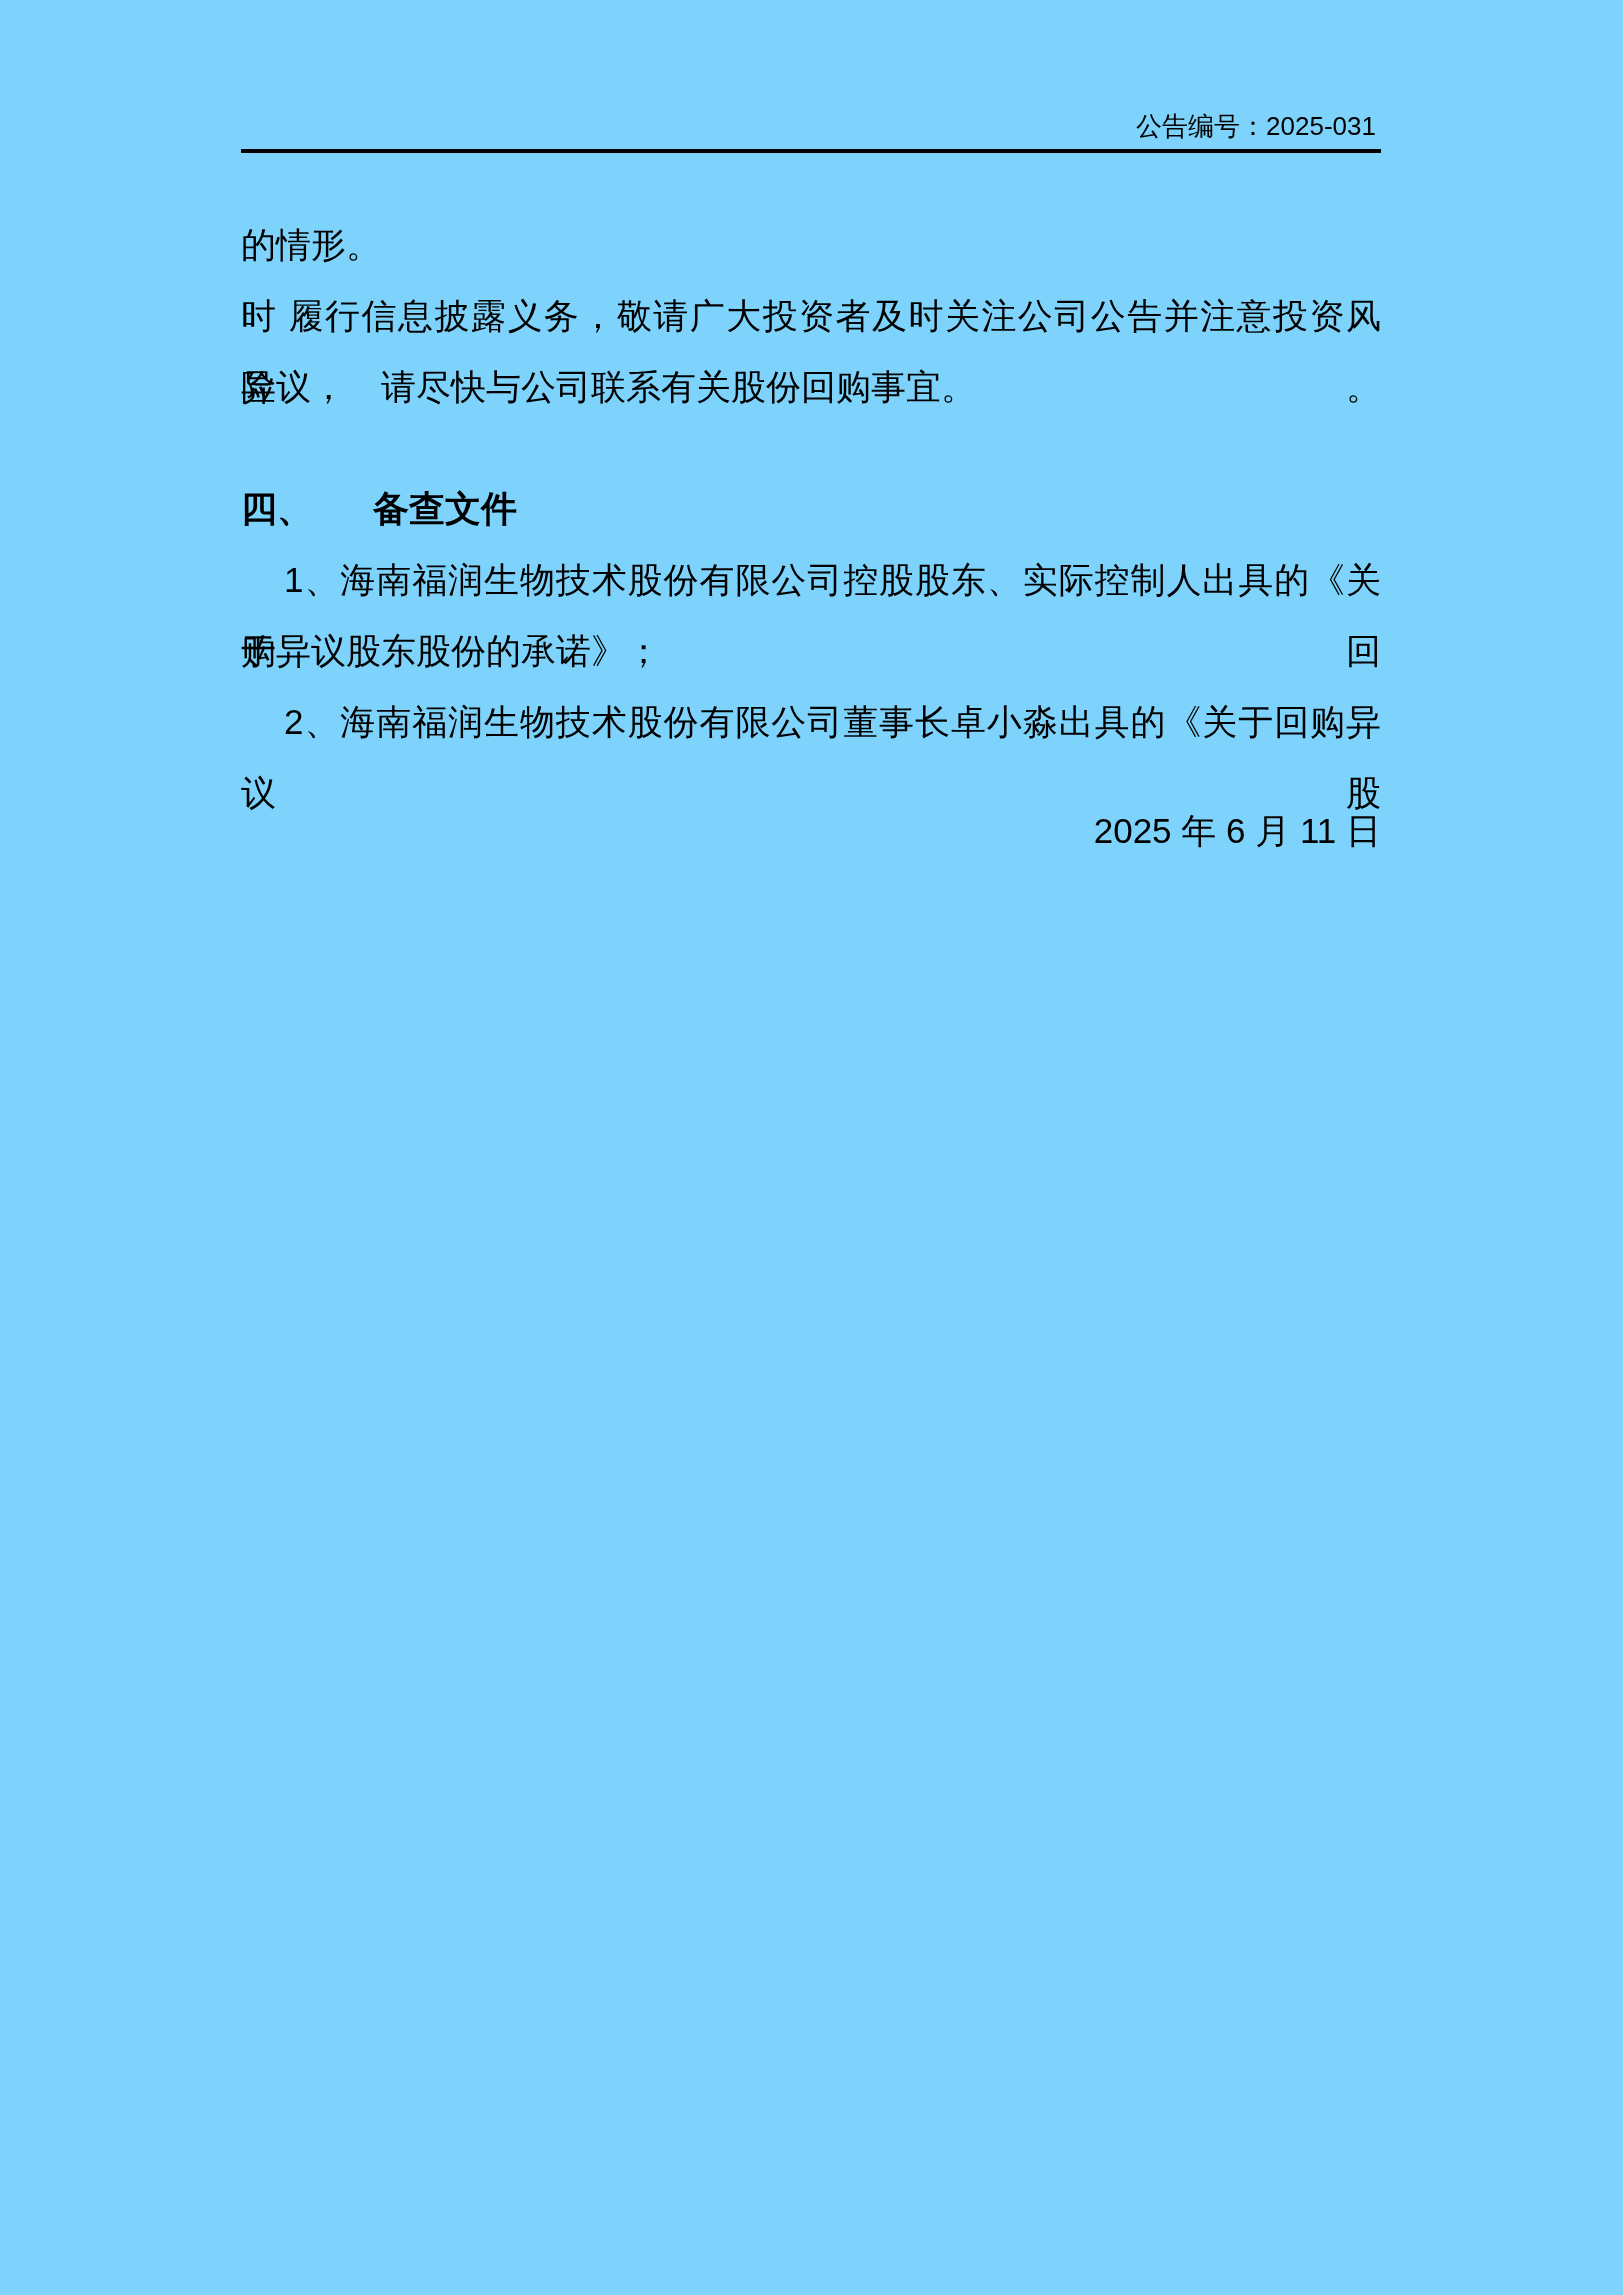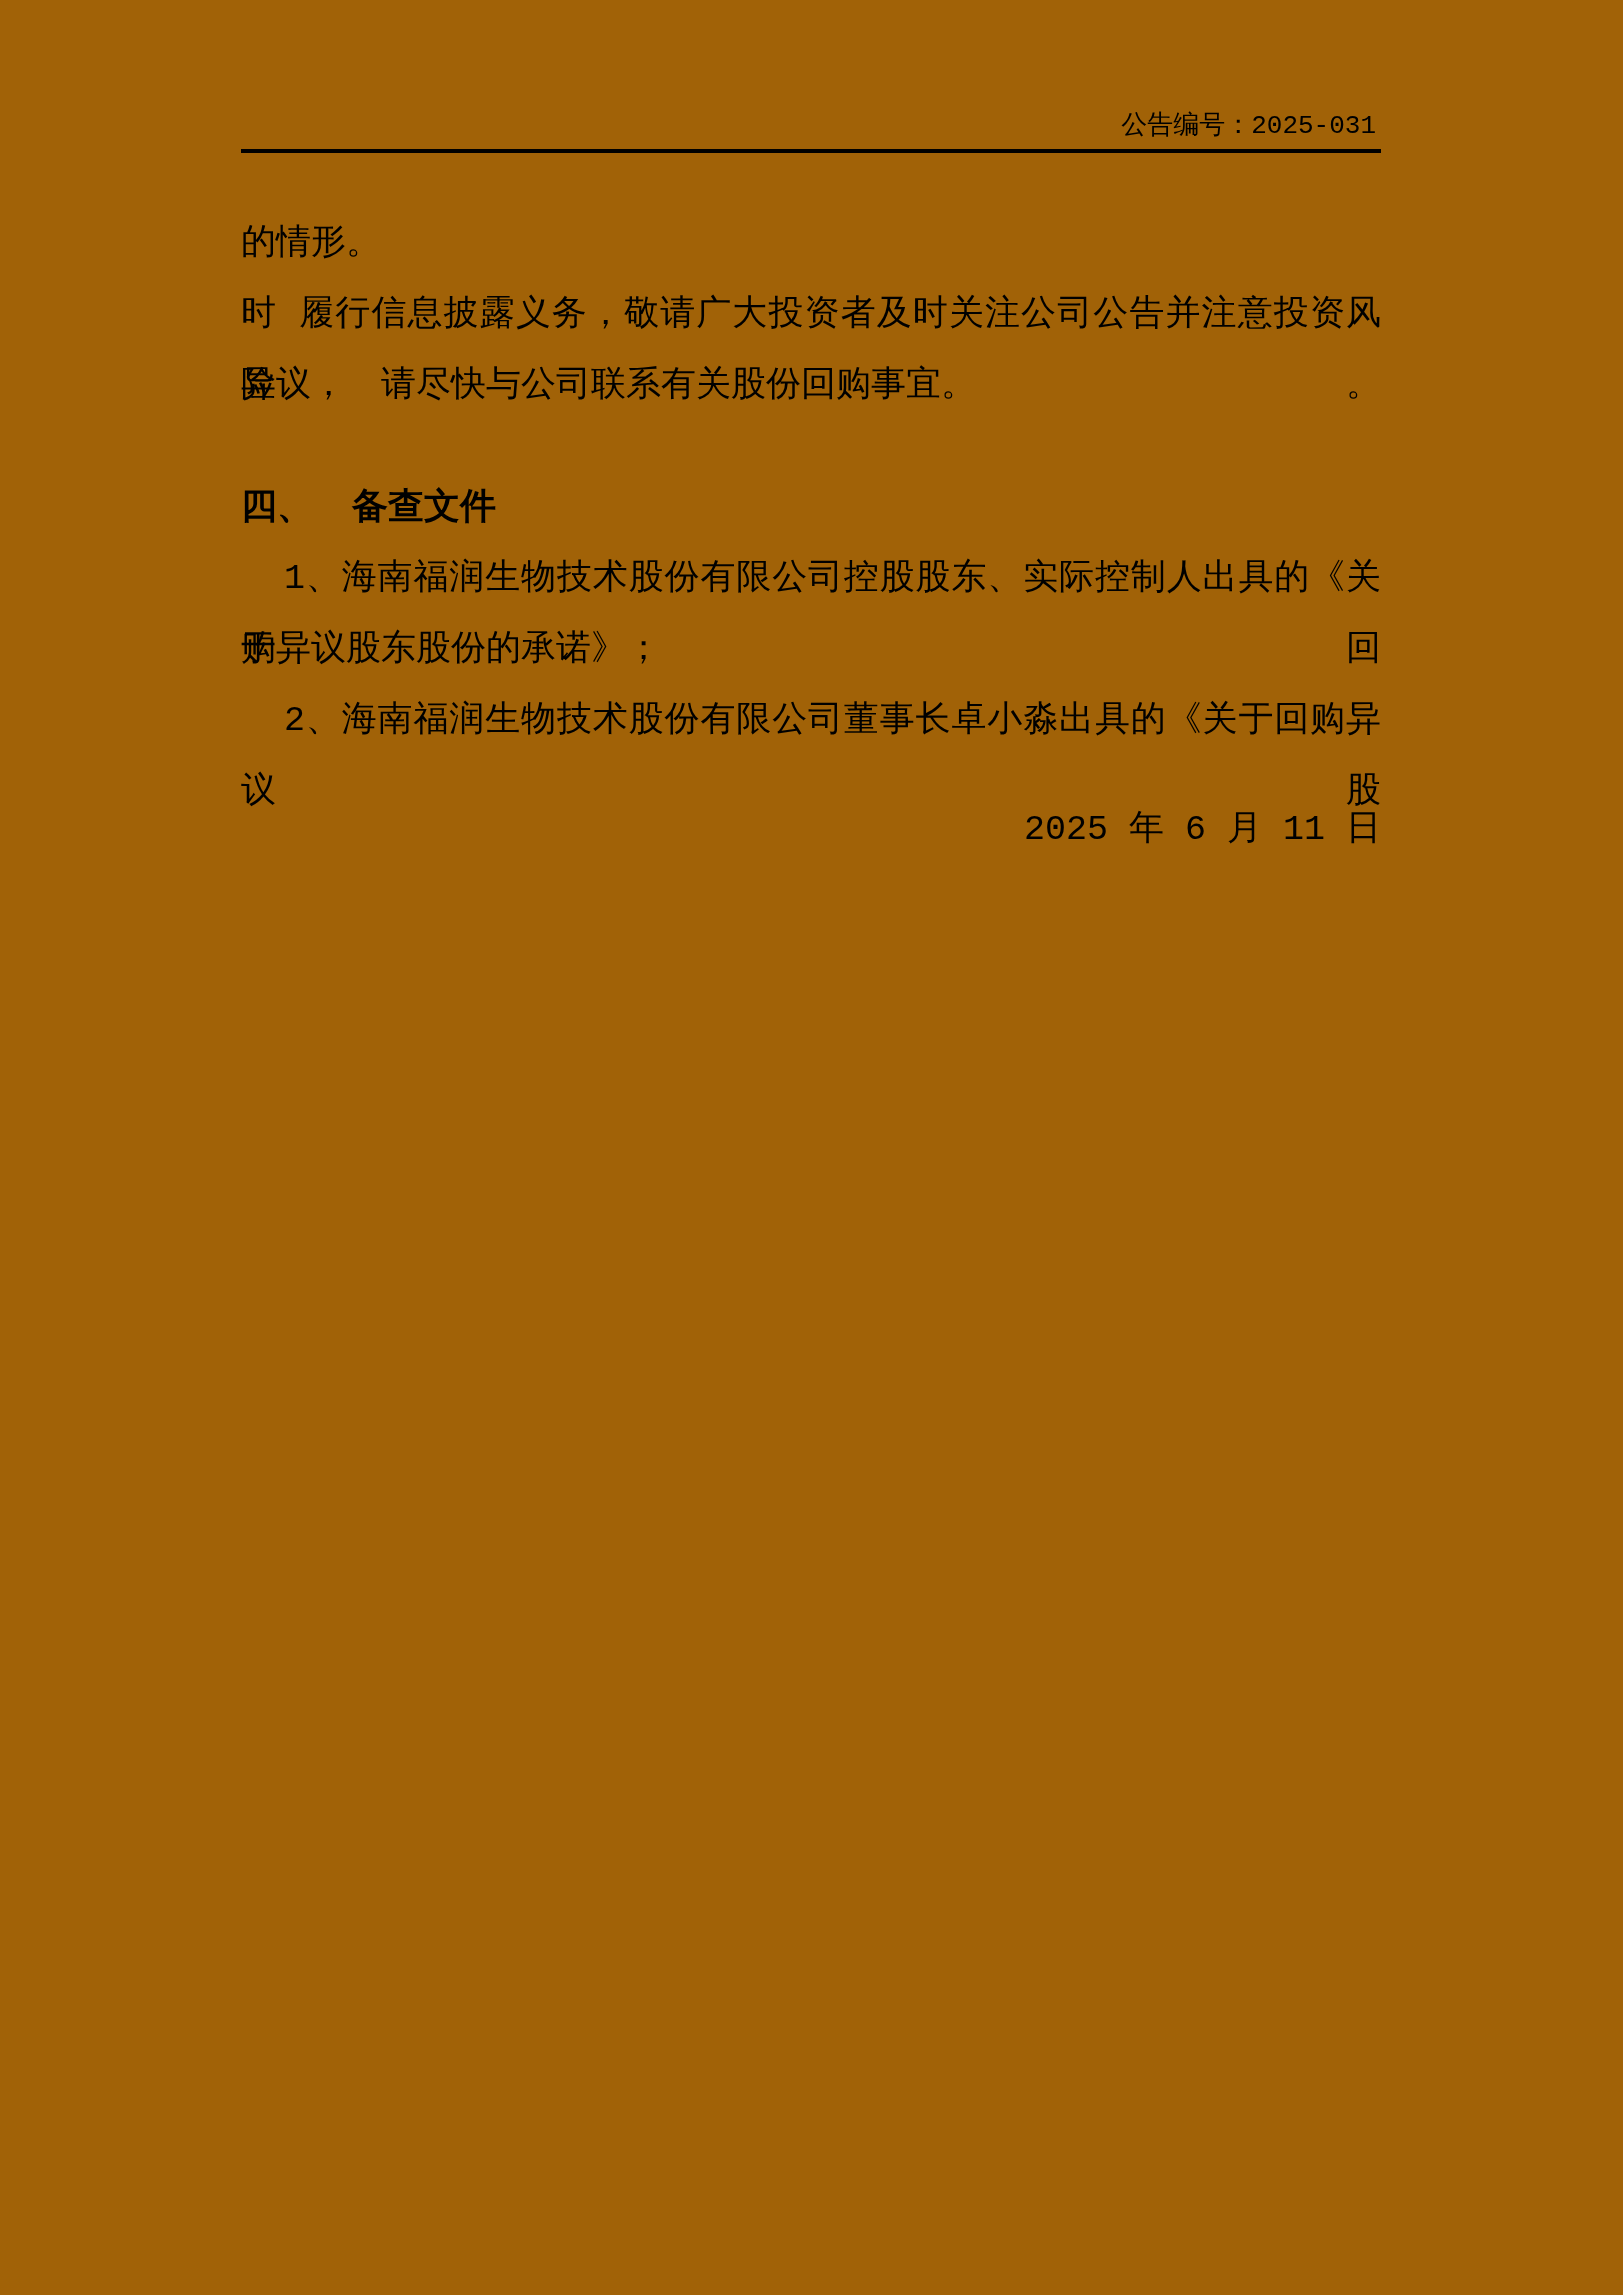--- a/index.html
+++ b/index.html
@@ -4,23 +4,23 @@
 <style>
   html, body {
     margin: 0;
     padding: 0;
     background: #ffffff;
   }
   .page {
     position: relative;
     width: 1623px;
     height: 2295px;
-    background: #a16207;
+    background: #7dd3fc;
     color: #000000;
-    font-family: Liberation Mono, monospace;
+    font-family: Liberation Sans, sans-serif;
     overflow: hidden;
   }
   
   .announcement-no {
     position: absolute;
     top: 109px;
     right: 247px;
     font-size: 26px;
     line-height: 34px;
     white-space: nowrap;
@@ -53,21 +53,21 @@
   .ind2 { text-indent: 85px; }
   .ind1 { text-indent: 43px; }
   .spacer-a { height: 51px; }
   .spacer-b { height: 38px; }
   .heading {
     height: 71px;
     line-height: 71px;
     font-weight: bold;
     font-size: 36px;
   }
-  .heading .title { margin-left: 39px; text-align: center; }
+  .heading .title { margin-left: 60px; text-align: center; }
   .right { text-align: right; }
 </style>
 </head>
 <body>
 
 <div class="page">
 
   <div class="announcement-no">公告编号：2025-031</div>
 
   <div class="rule"></div>

